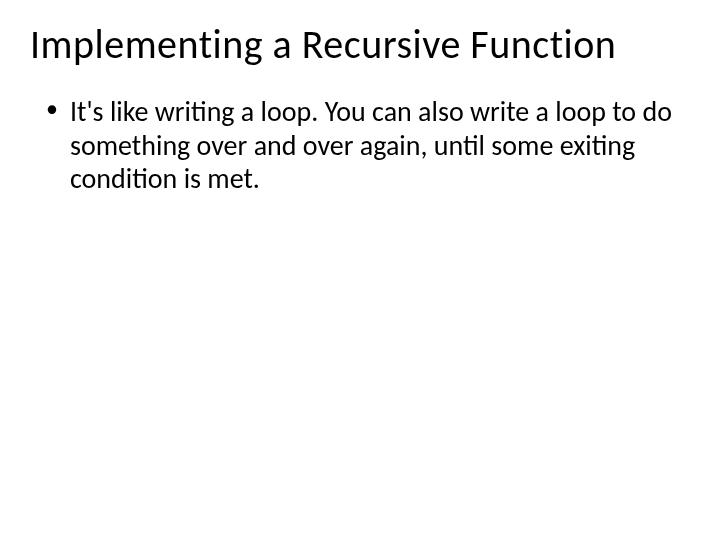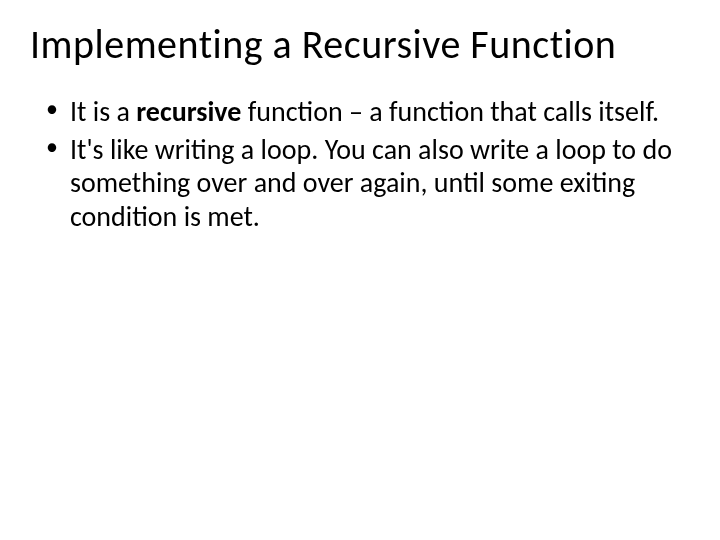--- a/index.html
+++ b/index.html
@@ -44,18 +44,15 @@
       font-weight: 700;
     }
   </style>
 </head>
 <body>
 
 <h1 class="title">Implementing a Recursive Function</h1>
 
 <ul class="bullets">
   <li>
-    <span>It is a </span><span class="bold">recursive</span><span> function – a function that calls itself.</span>
-  </li>
-  <li>
     <span>It's like writing a loop. You can also write a loop to do something over and over again, until some exiting condition is met.</span><span class="bold"></span><span></span>
   </li>
 </ul>
 
 </body></html>

